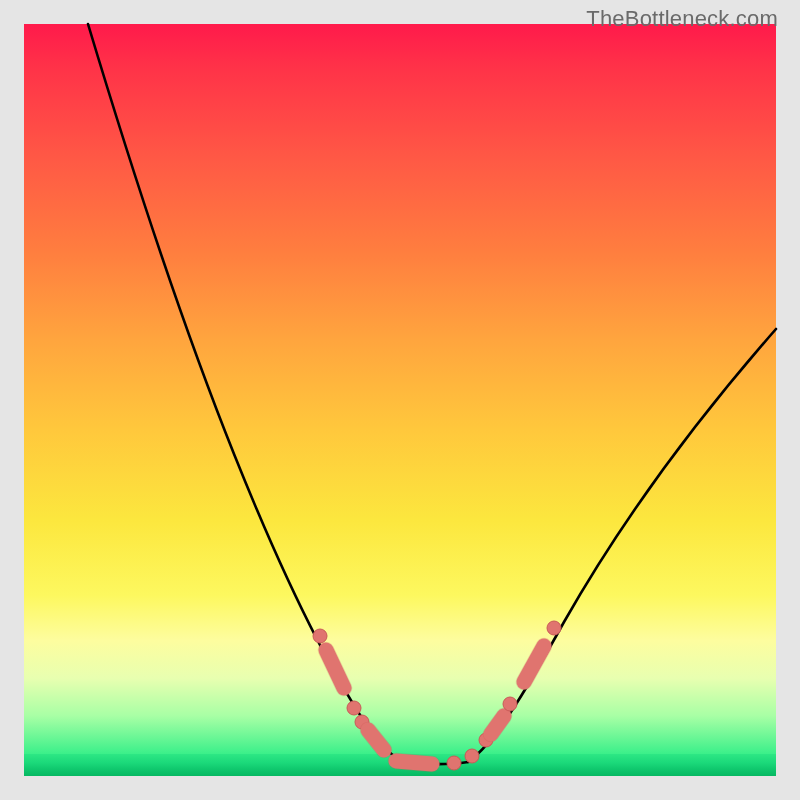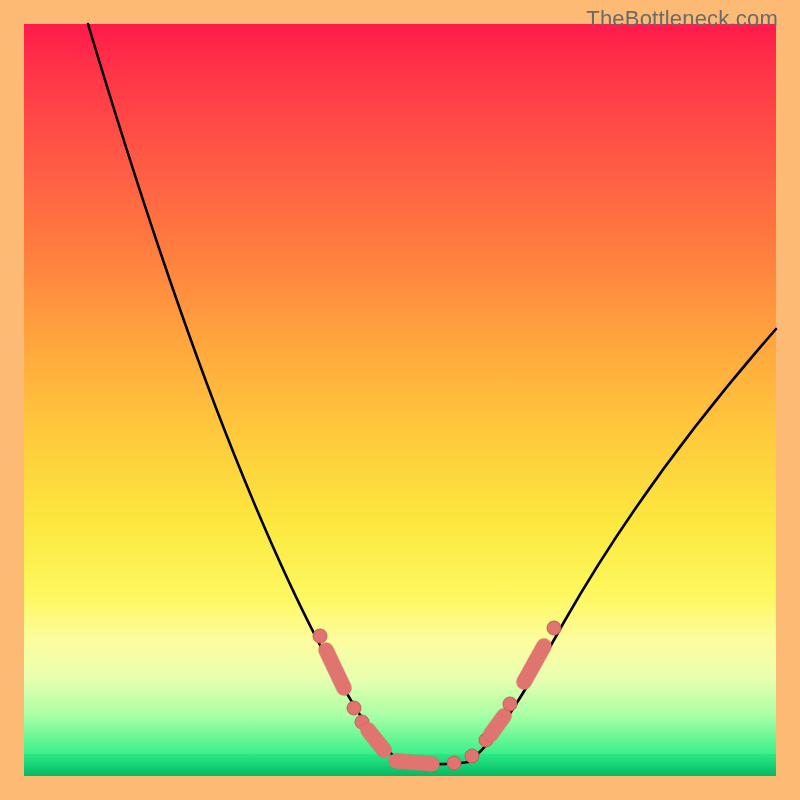--- a/index.html
+++ b/index.html
@@ -10,21 +10,21 @@
     background: #000;
     overflow: hidden;
     font-family: Arial, Helvetica, sans-serif;
   }
   .frame {
     position: absolute;
     left: 0;
     top: 0;
     width: 800px;
     height: 800px;
-    background: #fdba74;
+    background: #e5e5e5;
   }
   .plot {
     position: absolute;
     left: 24px;
     top: 24px;
     width: 752px;
     height: 752px;
     background: linear-gradient(
       to bottom,
       #ff1a4b 0%,

